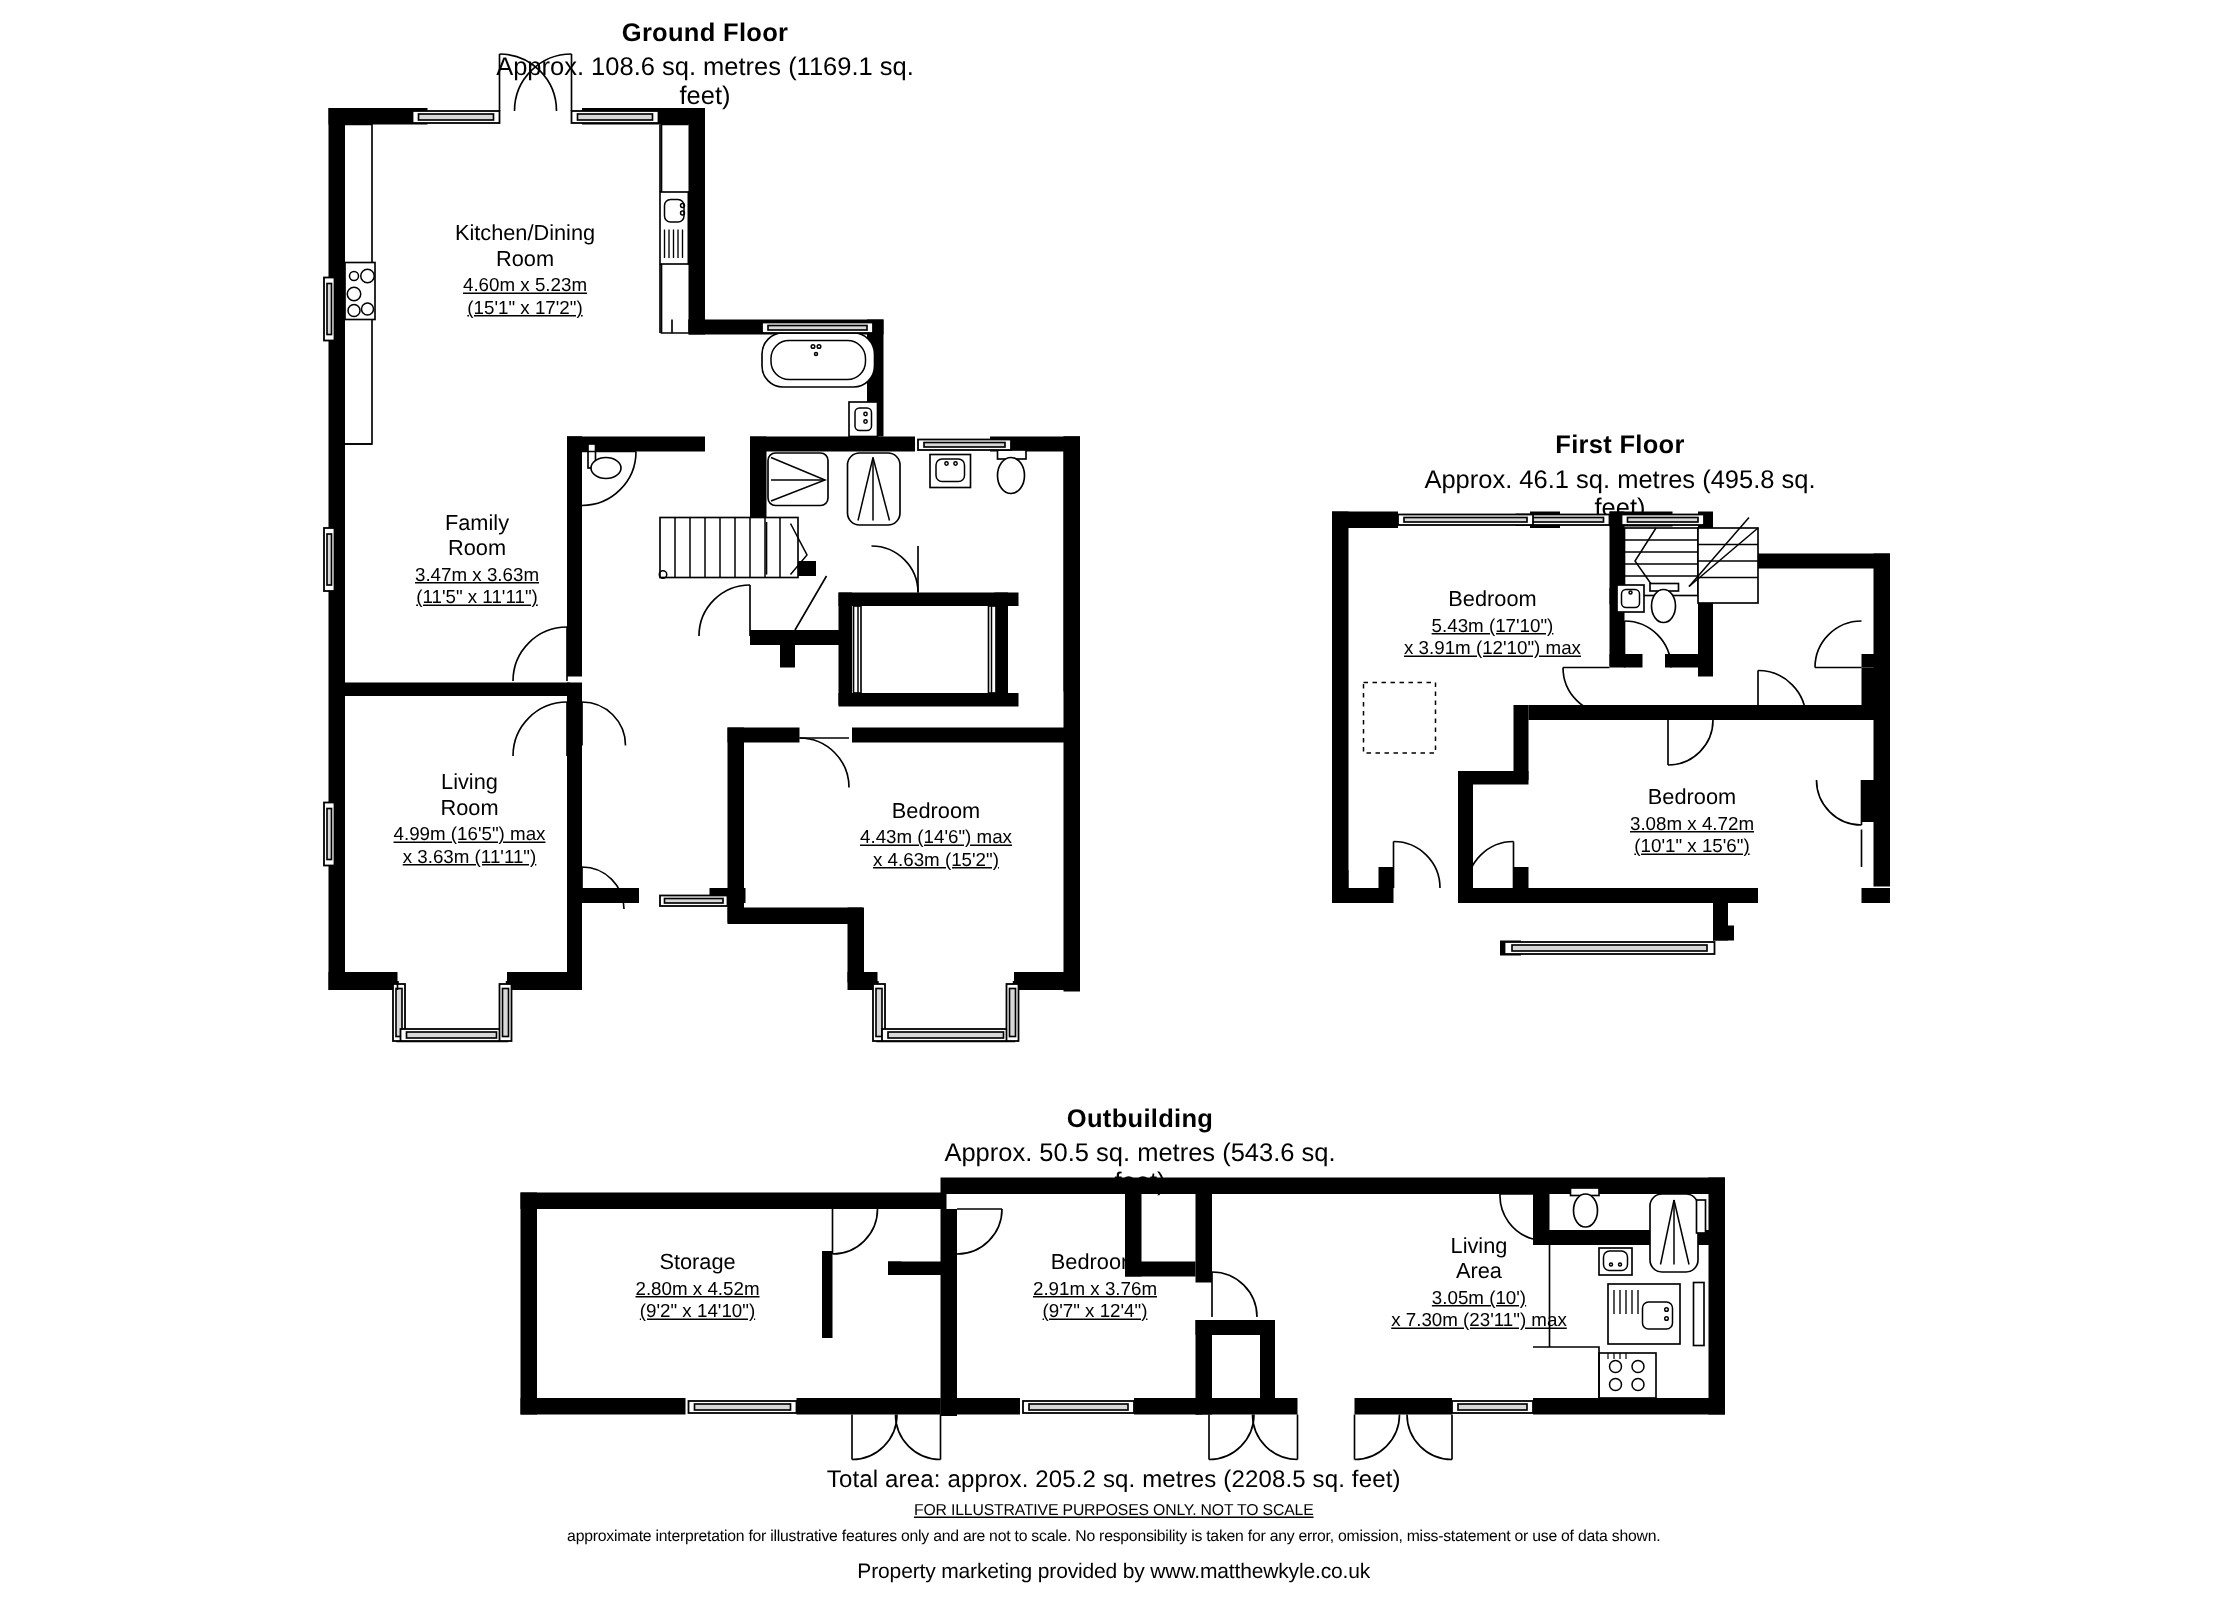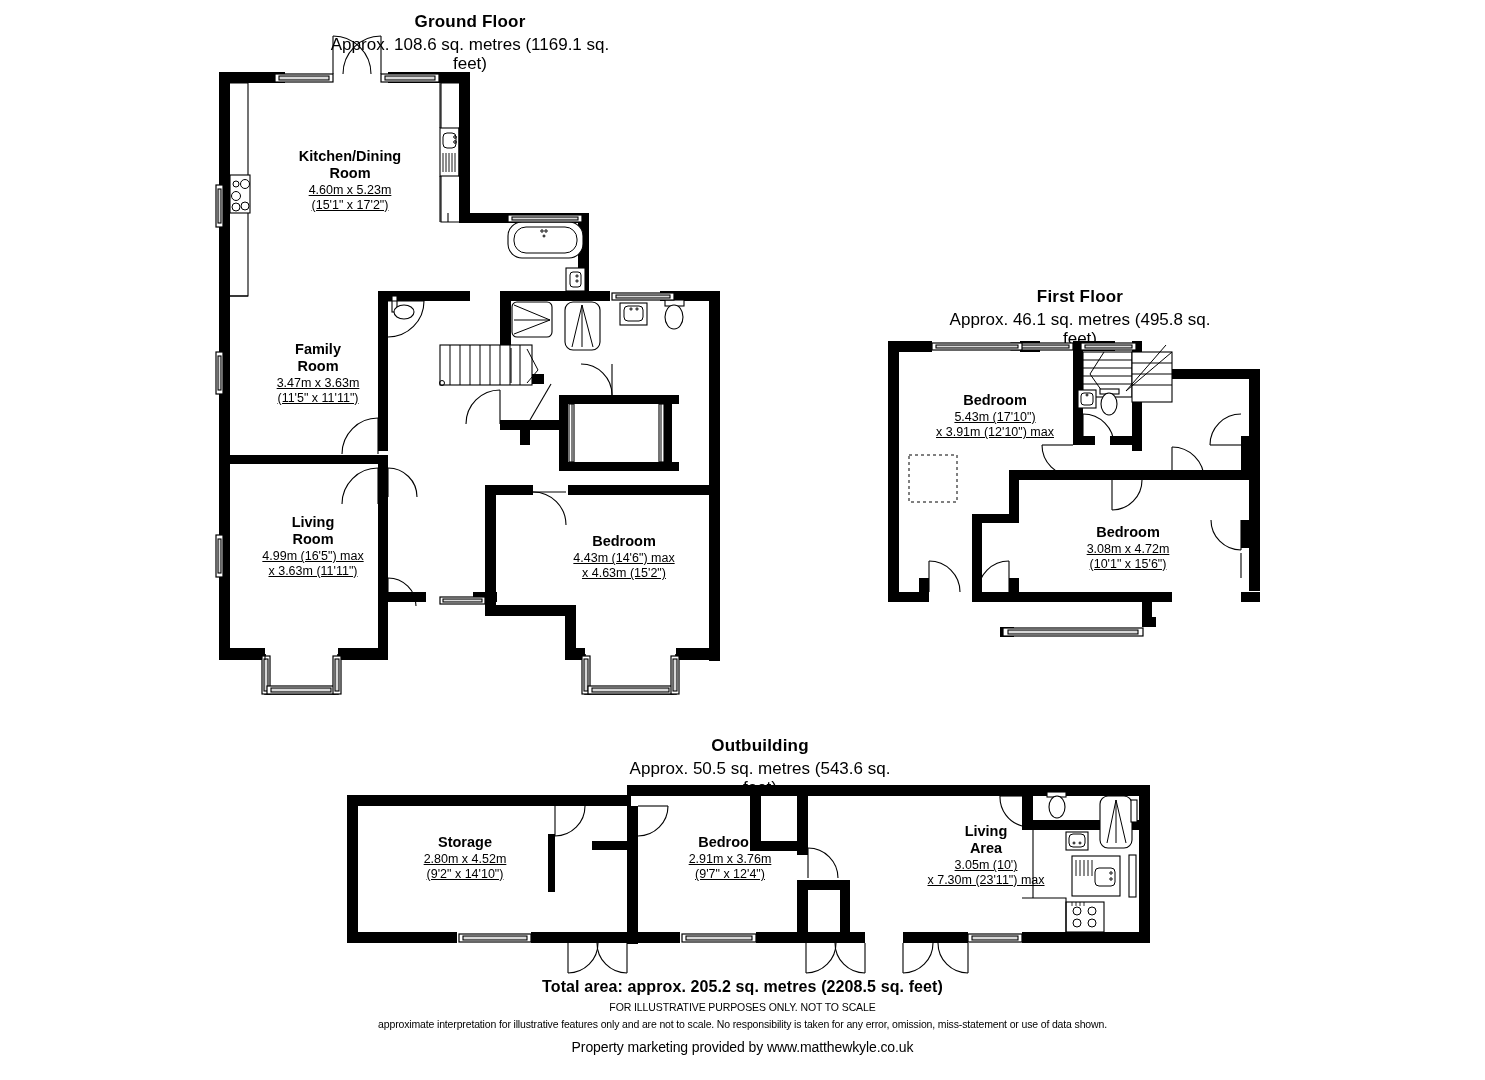--- a/index.html
+++ b/index.html
@@ -50,21 +50,21 @@
     margin-top: 3px;
   }
 
   .room-label {
     position: absolute;
     text-align: center;
     line-height: 1.18;
   }
   .room-label .rl-name {
     font-size: 14.5px;
-    font-weight: bold;
+    font-weight: normal;
     display: block;
     white-space: pre-line;
   }
   .room-label .rl-dim {
     font-size: 12.5px;
     font-weight: normal;
     display: block;
     white-space: pre-line;
     margin-top: 1px;
     text-decoration: underline;
@@ -73,28 +73,29 @@
   
   #footer {
     position: absolute;
     left: 0;
     top: 978px;
     width: 1485px;
     text-align: center;
   }
   #footer .total-area {
     font-size: 16px;
-    font-weight: bold;
+    font-weight: normal;
     letter-spacing: 0.1px;
     margin-bottom: 5px;
   }
   #footer .illustrative {
     font-size: 10.5px;
     letter-spacing: -0.1px;
     margin-bottom: 4px;
+    text-decoration: underline;
   }
   #footer .disclaimer-line {
     font-size: 10.5px;
     letter-spacing: -0.15px;
     line-height: 1.5;
   }
   #footer .marketing {
     font-size: 14px;
     margin-top: 6px;
     letter-spacing: -0.1px;

